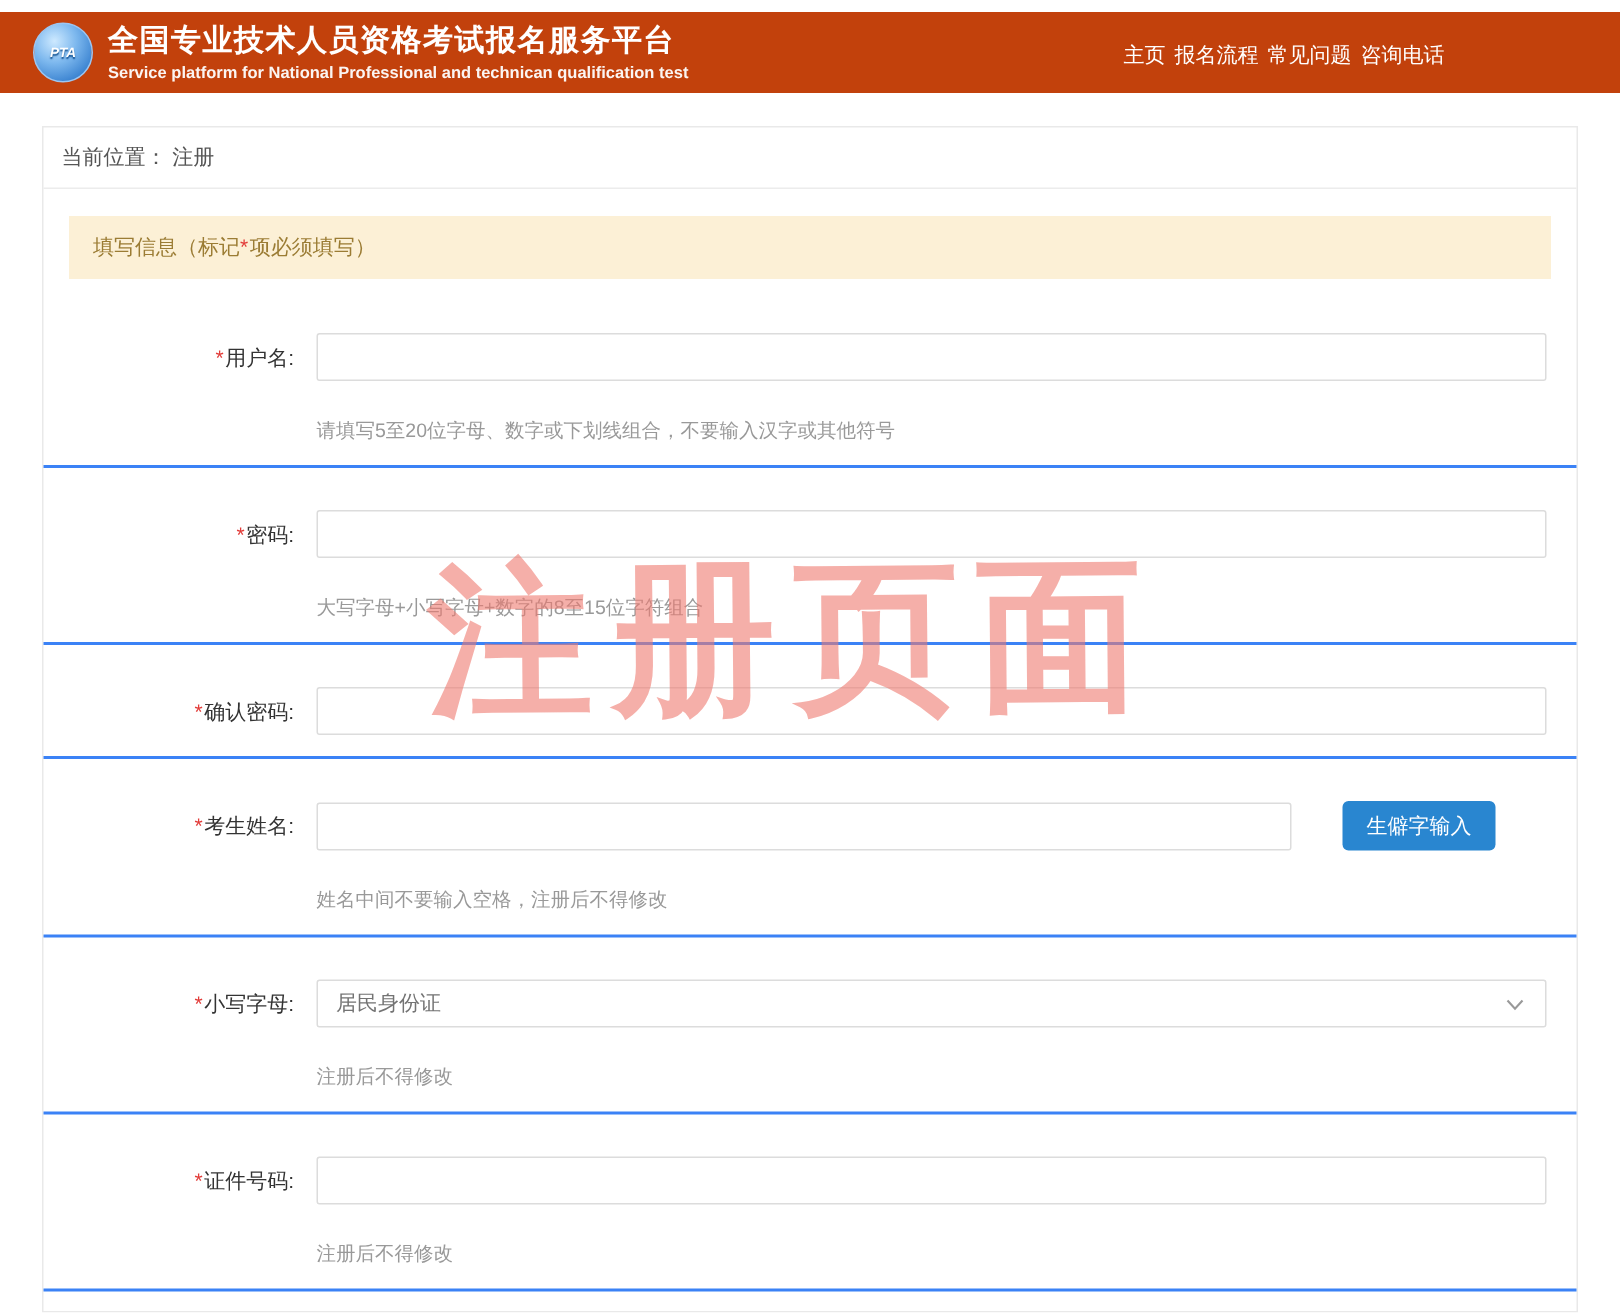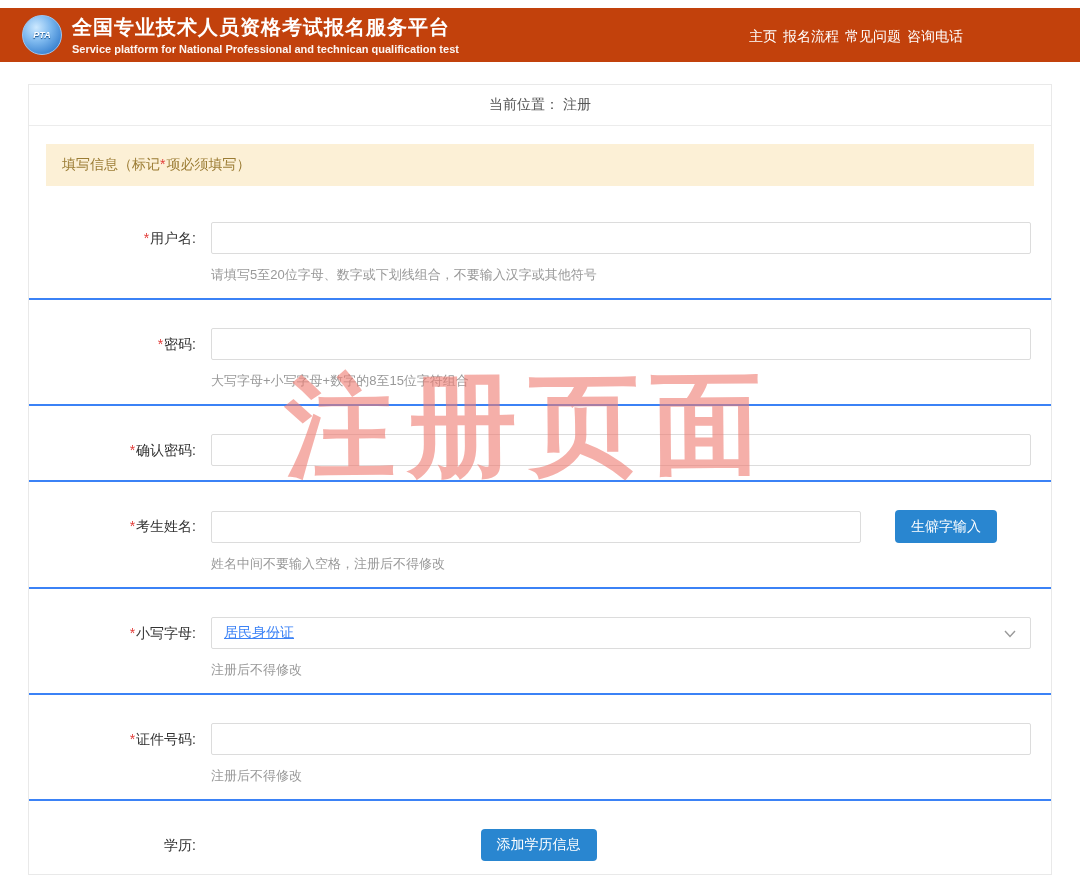--- a/index.html
+++ b/index.html
@@ -14,39 +14,39 @@
     border:1px solid #9cc6f2; display:flex; align-items:center; justify-content:center;
     font-size:9px; font-weight:bold; font-style:italic; color:#fff; text-shadow:0 1px 1px #0a4a8a; }
   .brand-text { margin-left:10px; }
   .brand-title { font-size:20px; font-weight:bold; letter-spacing:1px; line-height:24px; }
   .brand-sub { font-size:11px; font-weight:bold; opacity:.95; margin-top:4px; }
   .topnav { position:absolute; right:117px; top:20px; display:flex; gap:6px; font-size:14px; }
   .topnav a { color:#fff; text-decoration:none; cursor:pointer; }
 
   
   .panel { margin:22px 28px 0; background:#fff; border:1px solid #e9e9e9; height:791px; position:relative; }
-  .breadcrumb { padding:11px 12px; font-size:14px; color:#555; border-bottom:1px solid #ececec;text-align:center; }
+  .breadcrumb { padding:11px 12px; font-size:14px; color:#555; border-bottom:1px solid #ececec; }
   .notice { margin:18px 17px 0; background:#fcf0d6; color:#9b7c34; font-size:14px; padding:12px 16px; }
 
   
   .form { margin-top:8px; }
   .form-row { display:flex; padding:28px 0 14px; border-bottom:2px solid #3b82f6; }
   .label { width:167px; text-align:right; font-size:14px; color:#333; padding-top:8px; flex:none; }
   .star { color:#e23c39; margin-right:1px; }
   .control { margin-left:15px; width:820px; flex:none; }
   .text-input { width:820px; height:32px; border:1px solid #dcdcdc; border-radius:2px;
     font-size:14px; padding:0 10px; outline:none; background:#fff; }
   .text-input.short { width:650px; }
-  .hint { font-size:13px; color:#999; margin-top:12px; }
+  .hint { font-size:13px; color:#999; margin-top:24px; }
   .inline { display:flex; align-items:center; }
   .btn { background:#2986d0; color:#fff; border:none; border-radius:4px; height:32px;
     padding:0 16px; font-size:14px; cursor:pointer; font-family:inherit; }
   .btn.rare { margin-left:34px; height:33px; }
   .select { position:relative; width:820px; height:32px; border:1px solid #dcdcdc; border-radius:2px;
-    font-size:14px; color:#3b82f6; display:flex; align-items:center; padding:0 12px; cursor:pointer; background:#fff;text-decoration:underline; }
+    font-size:14px; color:#737373; display:flex; align-items:center; padding:0 12px; cursor:pointer; background:#fff; }
   .chev { position:absolute; right:14px; top:12px; }
 
   
   .edu-control { margin-left:15px; width:835px; flex:none; }
   .edu-btn-wrap { text-align:center; padding-right:180px; }
   .edu-table { margin-top:24px; margin-left:-10px; background:#f7f7f7; border-radius:4px;
     height:53px; display:flex; align-items:center; justify-content:space-between;
     padding:0 40px 0 40px; font-size:14px; color:#333; }
 
   

